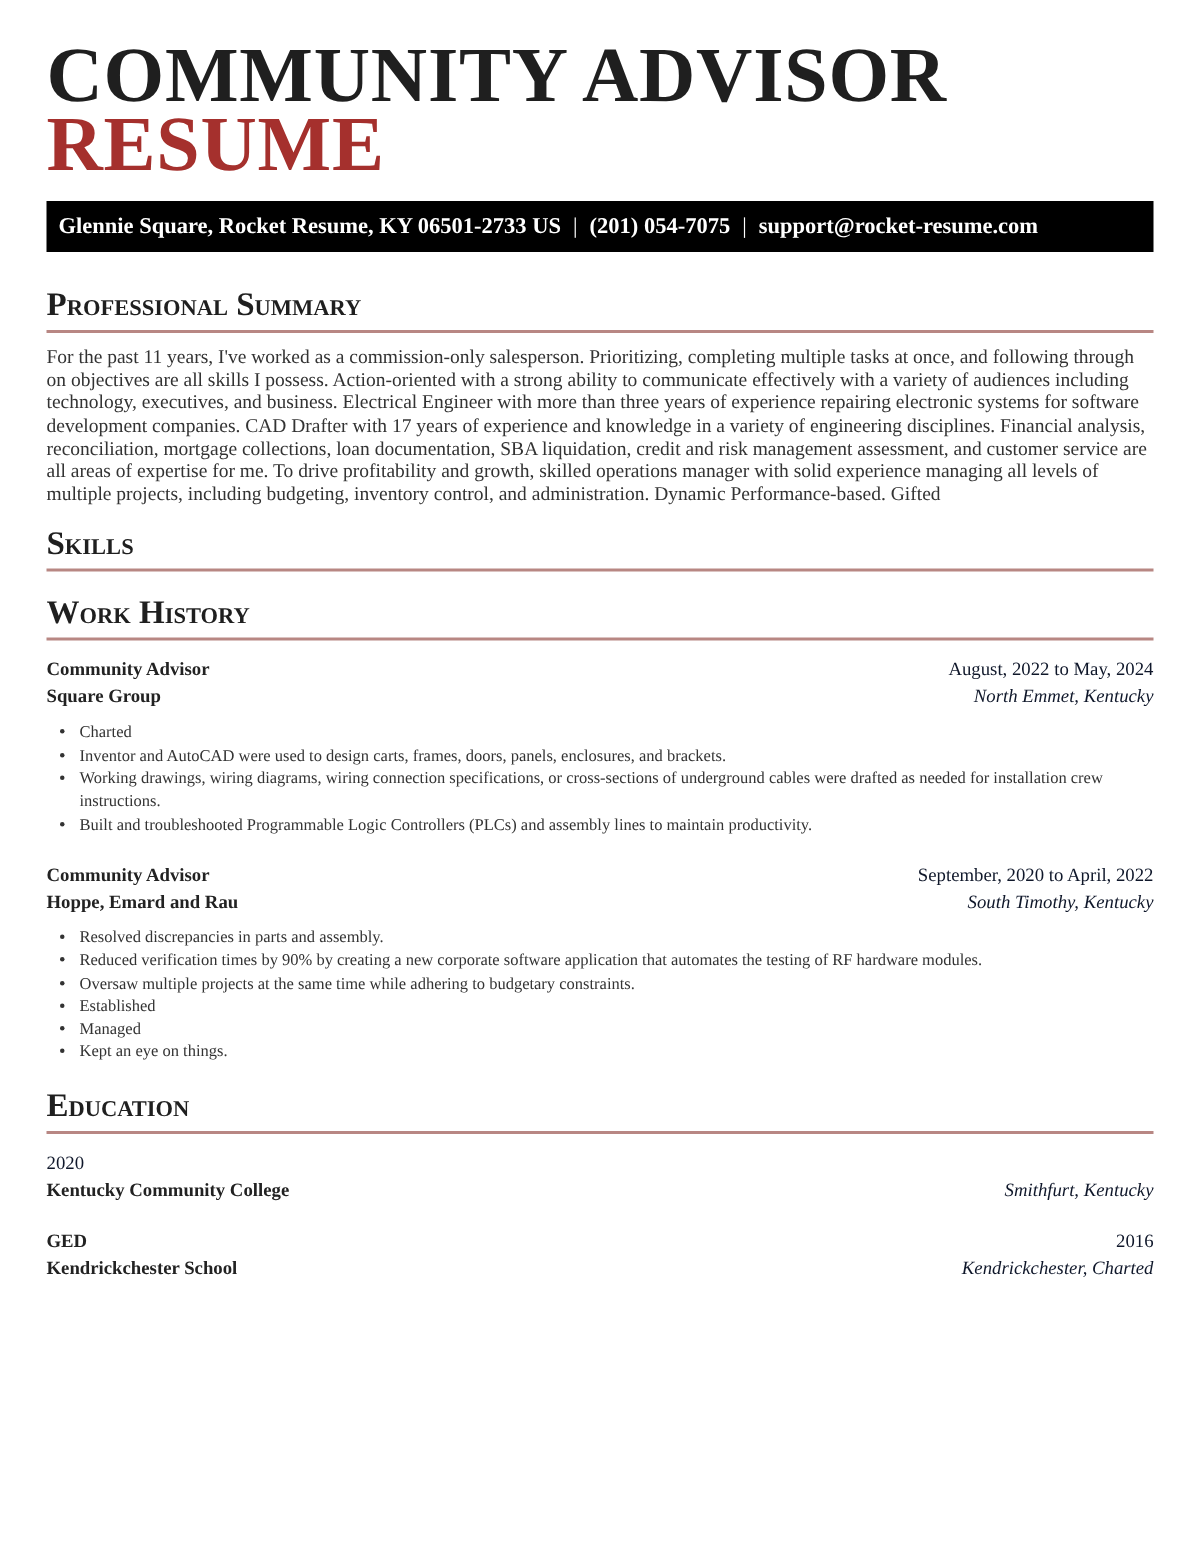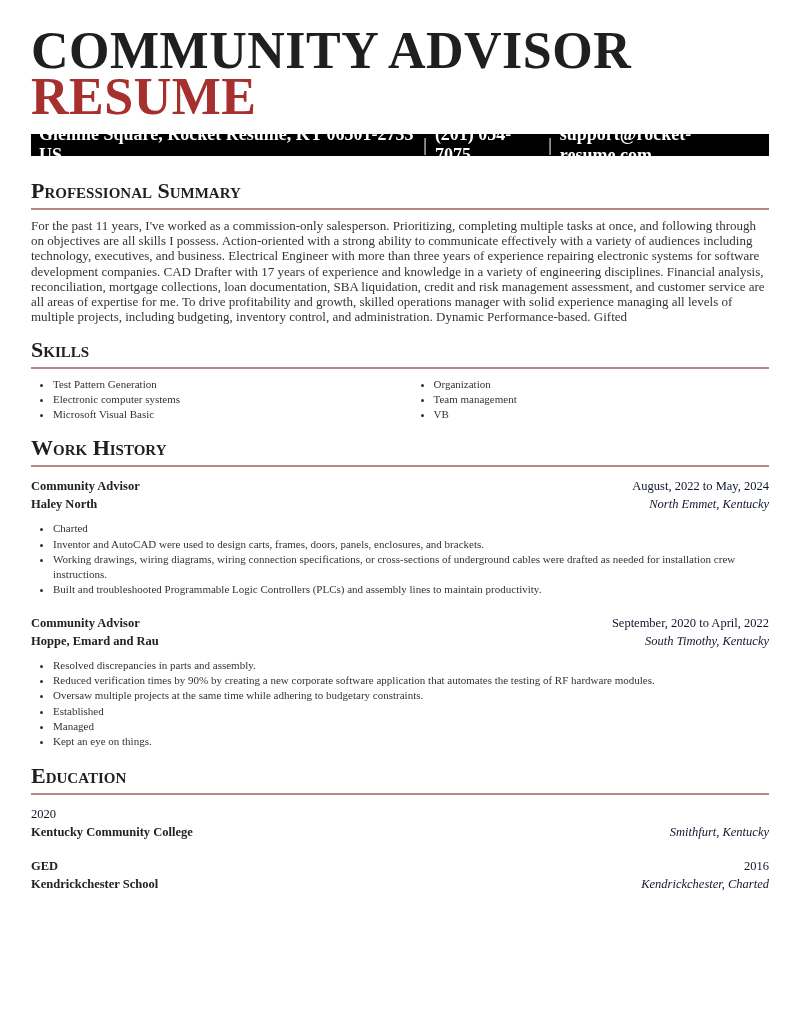--- a/index.html
+++ b/index.html
@@ -1,20 +1,20 @@
 <!DOCTYPE html>
 <html><head>
 <meta charset="utf-8">
 <style>
   html, body { margin: 0; padding: 0; background: #ffffff; }
   body { width: 800px; height: 1035px; font-family: "Liberation Serif", "DejaVu Serif", serif; color: #222; }
   .page { padding: 0 31px 0 31px; position: relative; }
   .title { font-family: "Liberation Serif", serif; font-weight: bold; font-size: 52px; letter-spacing: 0.5px; margin: 0; padding-top: 28px; line-height: 46px; color: #1f1f1f; }
   .title .accent { color: #a5302d; }
-  .contact-bar { background: #000; color: #fff; margin-top: 14px; height: 22px; display: flex; align-items: center; padding-left: 8px; font-size: 18px; font-weight: bold; }
+  .contact-bar { background: #000; color: #fff; margin-top: 14px; height: 34px; display: flex; align-items: center; padding-left: 8px; font-size: 15px; font-weight: bold; }
   .contact-bar .sep { padding: 0 8px; font-weight: normal; }
   .section-title { font-size: 22px; font-weight: bold; font-variant: small-caps; margin: 22px 0 0 0; line-height: 26px; color: #1f1f1f; }
   .rule { height: 2px; background: #b88783; margin-top: 4px; }
   .summary { font-size: 13px; line-height: 15.2px; margin-top: 8px; color: #333; text-align: left; }
   .skills { display: flex; margin-top: 8px; }
   .skills ul { margin: 0; padding: 0 0 0 22px; width: 340px; list-style: disc; }
   .skills ul + ul { margin-left: 23px; }
   .skills li, .bullets li { font-size: 11px; line-height: 14.6px; color: #333; }
   .job-row { display: flex; justify-content: space-between; font-size: 12.5px; line-height: 18px; }
   .job-row .left { font-weight: bold; color: #222; }
@@ -44,45 +44,33 @@
 
   <section>
     <h2 class="section-title">Professional Summary</h2>
     <div class="rule"></div>
     <p class="summary">For the past 11 years, I've worked as a commission-only salesperson. Prioritizing, completing multiple tasks at once, and following through on objectives are all skills I possess. Action-oriented with a strong ability to communicate effectively with a variety of audiences including technology, executives, and business. Electrical Engineer with more than three years of experience repairing electronic systems for software development companies. CAD Drafter with 17 years of experience and knowledge in a variety of engineering disciplines. Financial analysis, reconciliation, mortgage collections, loan documentation, SBA liquidation, credit and risk management assessment, and customer service are all areas of expertise for me. To drive profitability and growth, skilled operations manager with solid experience managing all levels of multiple projects, including budgeting, inventory control, and administration. Dynamic Performance-based. Gifted</p>
   </section>
 
   <section>
     <h2 class="section-title" style="margin-top:6px;">Skills</h2>
     <div class="rule"></div>
-    <div class="skills">
-      <ul>
-        <li>Test Pattern Generation</li>
-        <li>Electronic computer systems</li>
-        <li>Microsoft Visual Basic</li>
-      </ul>
-      <ul>
-        <li>Organization</li>
-        <li>Team management</li>
-        <li>VB</li>
-      </ul>
-    </div>
   </section>
 
   <section>
     <h2 class="section-title" style="margin-top:14px;">Work History</h2>
     <div class="rule"></div>
 
     <div class="job">
       <div class="job-row">
         <span class="left">Community Advisor</span>
         <span class="right">August, 2022 to May, 2024</span>
       </div>
       <div class="job-row">
-        <span class="left">Haley North</span>
+        <span class="left">Square Group</span>
         <span class="right loc">North Emmet, Kentucky</span>
       </div>
       <ul class="bullets">
         <li>Charted</li>
         <li>Inventor and AutoCAD were used to design carts, frames, doors, panels, enclosures, and brackets.</li>
         <li>Working drawings, wiring diagrams, wiring connection specifications, or cross-sections of underground cables were drafted as needed for installation crew instructions.</li>
         <li>Built and troubleshooted Programmable Logic Controllers (PLCs) and assembly lines to maintain productivity.</li>
       </ul>
     </div>
 

